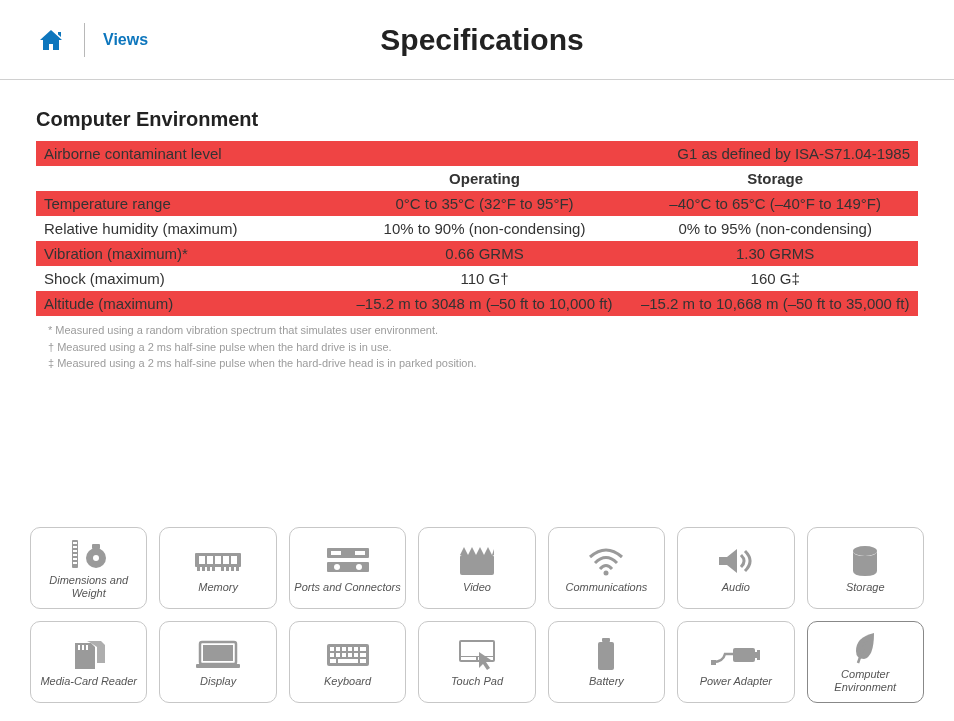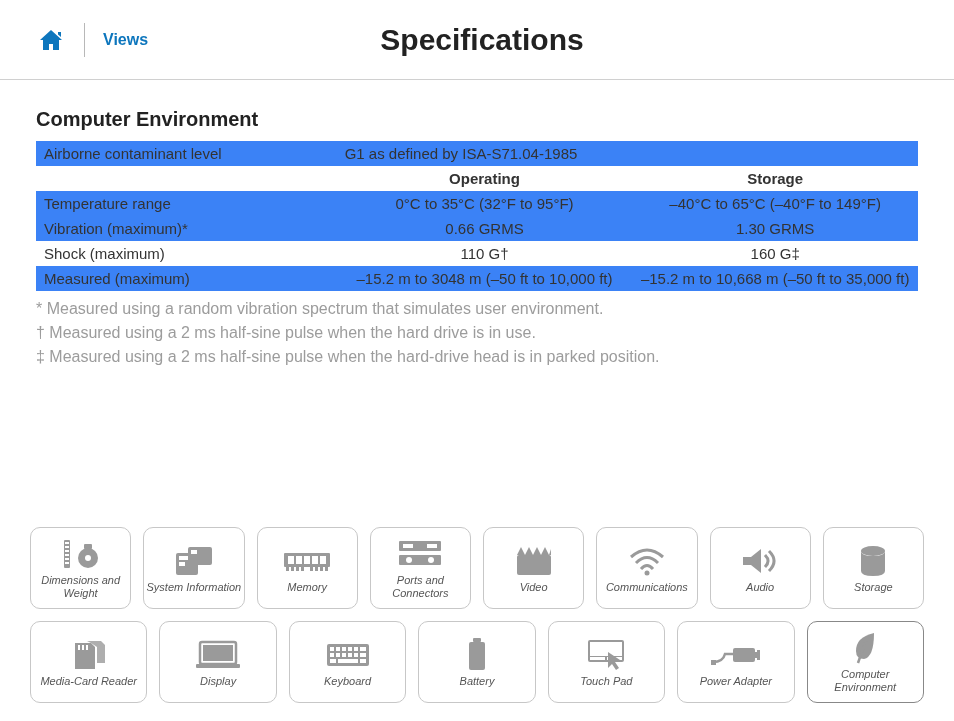--- a/index.html
+++ b/index.html
@@ -57,30 +57,31 @@
   table.env {
     width: 100%;
     border-collapse: collapse;
     font-size: 15px;
   }
   table.env td, table.env th {
     padding: 4px 8px;
     text-align: left;
     font-weight: 400;
   }
-  table.env tr.zebra { background: #3b82f6; }
+  table.env tr.zebra { background: #ef4444; }
   table.env .col-label { width: 300px; }
   table.env .col-op { width: 295px; text-align: center;}
   table.env .col-st { width: 285px; text-align: center;}
   table.env th { font-weight: 700; text-align: center; }
   .footnotes {
     margin-top: 6px;
-    font-size: 16px;
+    font-size: 11px;
     color: #9c9c9c;
     line-height: 1.5;
+    margin-left: 12px;
   }
   .tiles-wrap {
     position: absolute;
     left: 0; right: 0;
     bottom: 18px;
     padding: 0 30px;
     display: flex;
     flex-direction: column;
     gap: 12px;
   }
@@ -136,44 +137,49 @@
   <div class="page-title">Specifications</div>
 </div>
 
 <div class="content">
   <div class="section-title">Computer Environment</div>
 
   <table class="env">
     <tbody>
         <tr class="zebra">
       <td class="col-label">Airborne contaminant level</td>
-      <td class="col-op" colspan="2" style="text-align:left">G1 as defined by ISA-S71.04-1985</td>
+      <td class="col-op" colspan="2" style="text-align:right">G1 as defined by ISA-S71.04-1985</td>
     </tr>
     <tr>
       <td class="col-label"></td>
       <th class="col-op">Operating</th>
       <th class="col-st">Storage</th>
     </tr>
     <tr class="zebra">
       <td class="col-label">Temperature range</td>
       <td class="col-op">0°C to 35°C (32°F to 95°F)</td>
       <td class="col-st">–40°C to 65°C (–40°F to 149°F)</td>
     </tr>
+    <tr>
+      <td class="col-label">Relative humidity (maximum)</td>
+      <td class="col-op">10% to 90% (non-condensing)</td>
+      <td class="col-st">0% to 95% (non-condensing)</td>
+    </tr>
     <tr class="zebra">
       <td class="col-label">Vibration (maximum)*</td>
       <td class="col-op">0.66 GRMS</td>
       <td class="col-st">1.30 GRMS</td>
     </tr>
     <tr>
       <td class="col-label">Shock (maximum)</td>
       <td class="col-op">110 G†</td>
       <td class="col-st">160 G‡</td>
     </tr>
     <tr class="zebra">
-      <td class="col-label">Measured (maximum)</td>
+      <td class="col-label">Altitude (maximum)</td>
       <td class="col-op">–15.2 m to 3048 m (–50 ft to 10,000 ft)</td>
       <td class="col-st">–15.2 m to 10,668 m (–50 ft to 35,000 ft)</td>
     </tr>
   </tbody>
     </table>
 
   <div class="footnotes">
     <div>* Measured using a random vibration spectrum that simulates user environment.</div>
     <div>† Measured using a 2 ms half-sine pulse when the hard drive is in use.</div>
     <div>‡ Measured using a 2 ms half-sine pulse when the hard-drive head is in parked position.</div>
@@ -194,32 +200,20 @@
             <rect x="5" y="20" width="4" height="2" fill="#fff"></rect>
             <rect x="5" y="24" width="4" height="2" fill="#fff"></rect>
           <circle cx="28" cy="20" r="10"></circle>
           <rect x="24" y="6" width="8" height="5" rx="1"></rect>
           <circle cx="28" cy="20" r="3" fill="#fff"></circle>
         </svg>
       </div>
       <div class="tile-label">Dimensions and Weight</div>
     </div>
 
-    <div class="tile">
-      <div class="tile-icon">
-        <svg width="40" height="32" viewBox="0 0 40 32" fill="#9a9a9a">
-          <rect x="2" y="8" width="22" height="22" rx="2"></rect>
-          <rect x="5" y="11" width="16" height="4" fill="#fff"></rect>
-          <rect x="5" y="17" width="6" height="4" fill="#fff"></rect>
-          <rect x="14" y="2" width="24" height="18" rx="2"></rect>
-          <rect x="17" y="5" width="6" height="4" fill="#fff"></rect>
-        </svg>
-      </div>
-      <div class="tile-label">System Information</div>
-    </div>
 
     <div class="tile">
       <div class="tile-icon">
         <svg width="50" height="28" viewBox="0 0 50 28" fill="#9a9a9a">
           <rect x="2" y="6" width="46" height="14" rx="1"></rect>
           <rect x="6" y="9" width="6" height="8" fill="#fff"></rect>
             <rect x="14" y="9" width="6" height="8" fill="#fff"></rect>
             <rect x="22" y="9" width="6" height="8" fill="#fff"></rect>
             <rect x="30" y="9" width="6" height="8" fill="#fff"></rect>
             <rect x="38" y="9" width="6" height="8" fill="#fff"></rect>
@@ -343,41 +337,41 @@
               <rect x="35" y="17" width="6" height="4"></rect>
           </g>
         </svg>
       </div>
       <div class="tile-label">Keyboard</div>
     </div>
 
 
     <div class="tile">
       <div class="tile-icon">
-        <svg width="20" height="34" viewBox="0 0 20 34" fill="#9a9a9a">
-          <rect x="6" y="0" width="8" height="4" rx="1"></rect>
-          <rect x="2" y="4" width="16" height="28" rx="2"></rect>
-          <rect x="5" y="18" width="10" height="11" fill="#fff"></rect>
-          <rect x="5" y="18" width="10" height="11"></rect>
-        </svg>
-      </div>
-      <div class="tile-label">Battery</div>
-    </div>
-
-    <div class="tile">
-      <div class="tile-icon">
         <svg width="40" height="34" viewBox="0 0 40 34" fill="#9a9a9a">
           <rect x="2" y="2" width="36" height="22" rx="2"></rect>
           <rect x="4" y="4" width="32" height="14" fill="#fff"></rect>
           <rect x="4" y="19" width="15" height="3" fill="#fff"></rect>
           <rect x="21" y="19" width="15" height="3" fill="#fff"></rect>
           <path d="M22 14 L22 30 L26 26 L30 32 L33 30 L29 24 L34 22 Z"></path>
         </svg>
       </div>
       <div class="tile-label">Touch Pad</div>
+    </div>
+
+    <div class="tile">
+      <div class="tile-icon">
+        <svg width="20" height="34" viewBox="0 0 20 34" fill="#9a9a9a">
+          <rect x="6" y="0" width="8" height="4" rx="1"></rect>
+          <rect x="2" y="4" width="16" height="28" rx="2"></rect>
+          <rect x="5" y="18" width="10" height="11" fill="#fff"></rect>
+          <rect x="5" y="18" width="10" height="11"></rect>
+        </svg>
+      </div>
+      <div class="tile-label">Battery</div>
     </div>
 
     <div class="tile">
       <div class="tile-icon">
         <svg width="50" height="26" viewBox="0 0 50 26" fill="#9a9a9a">
           <rect x="22" y="6" width="22" height="14" rx="2"></rect>
           <path d="M2 20 Q12 20 14 12 L22 12" fill="none" stroke="#9a9a9a" stroke-width="2.5"></path>
           <rect x="0" y="18" width="5" height="5"></rect>
           <rect x="44" y="10" width="5" height="6"></rect>
           <rect x="46" y="8" width="3" height="2"></rect>

